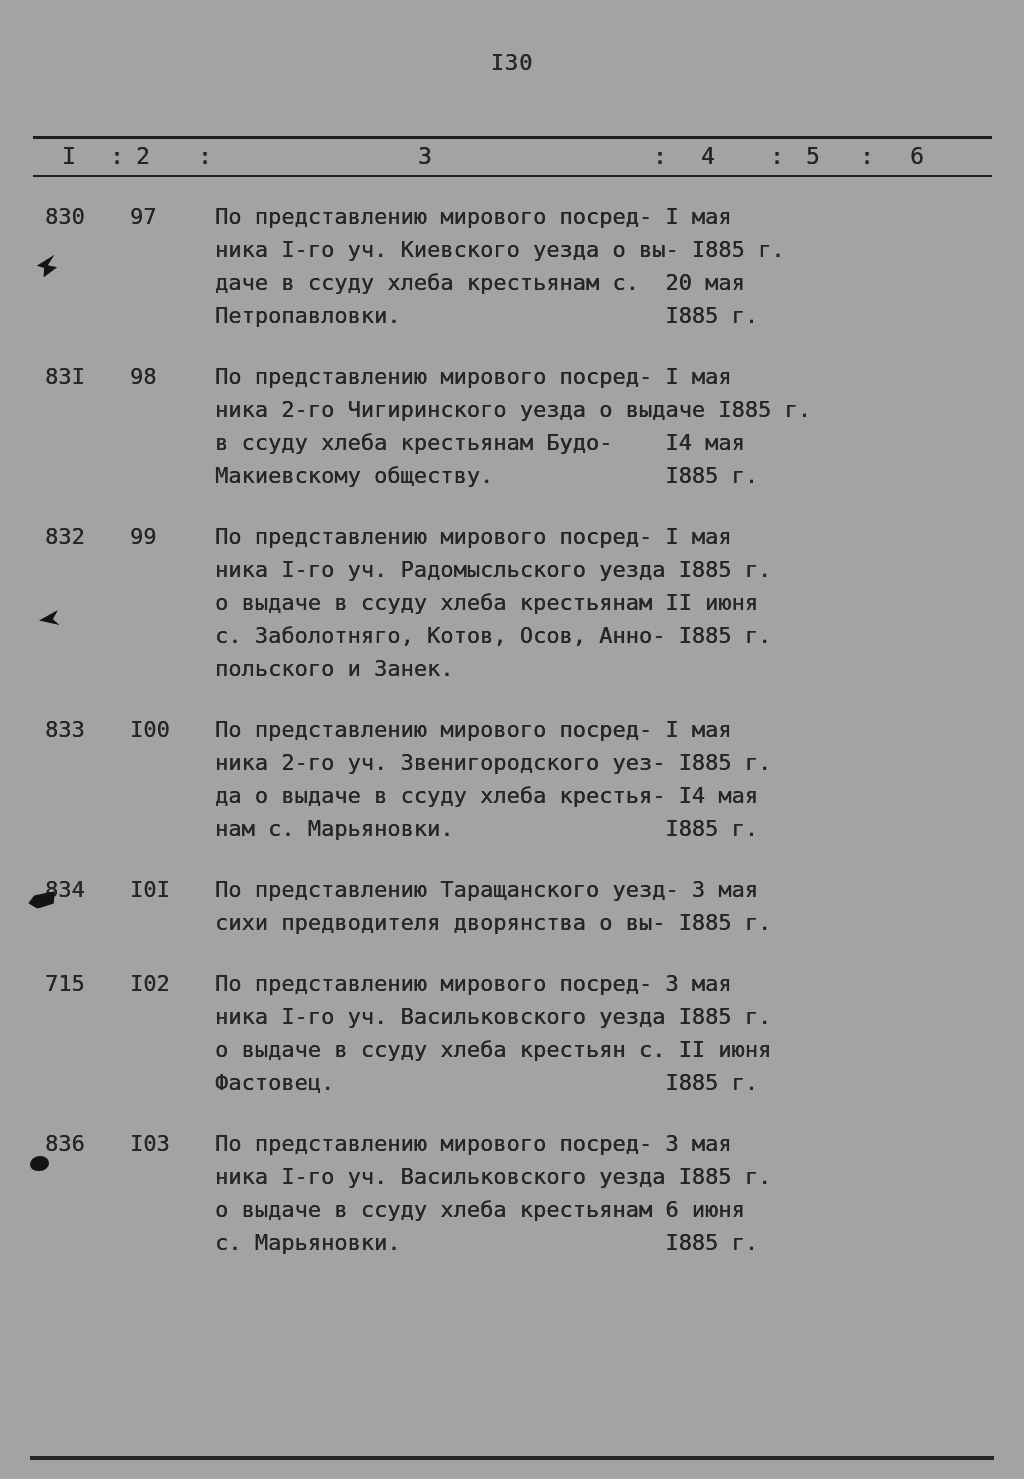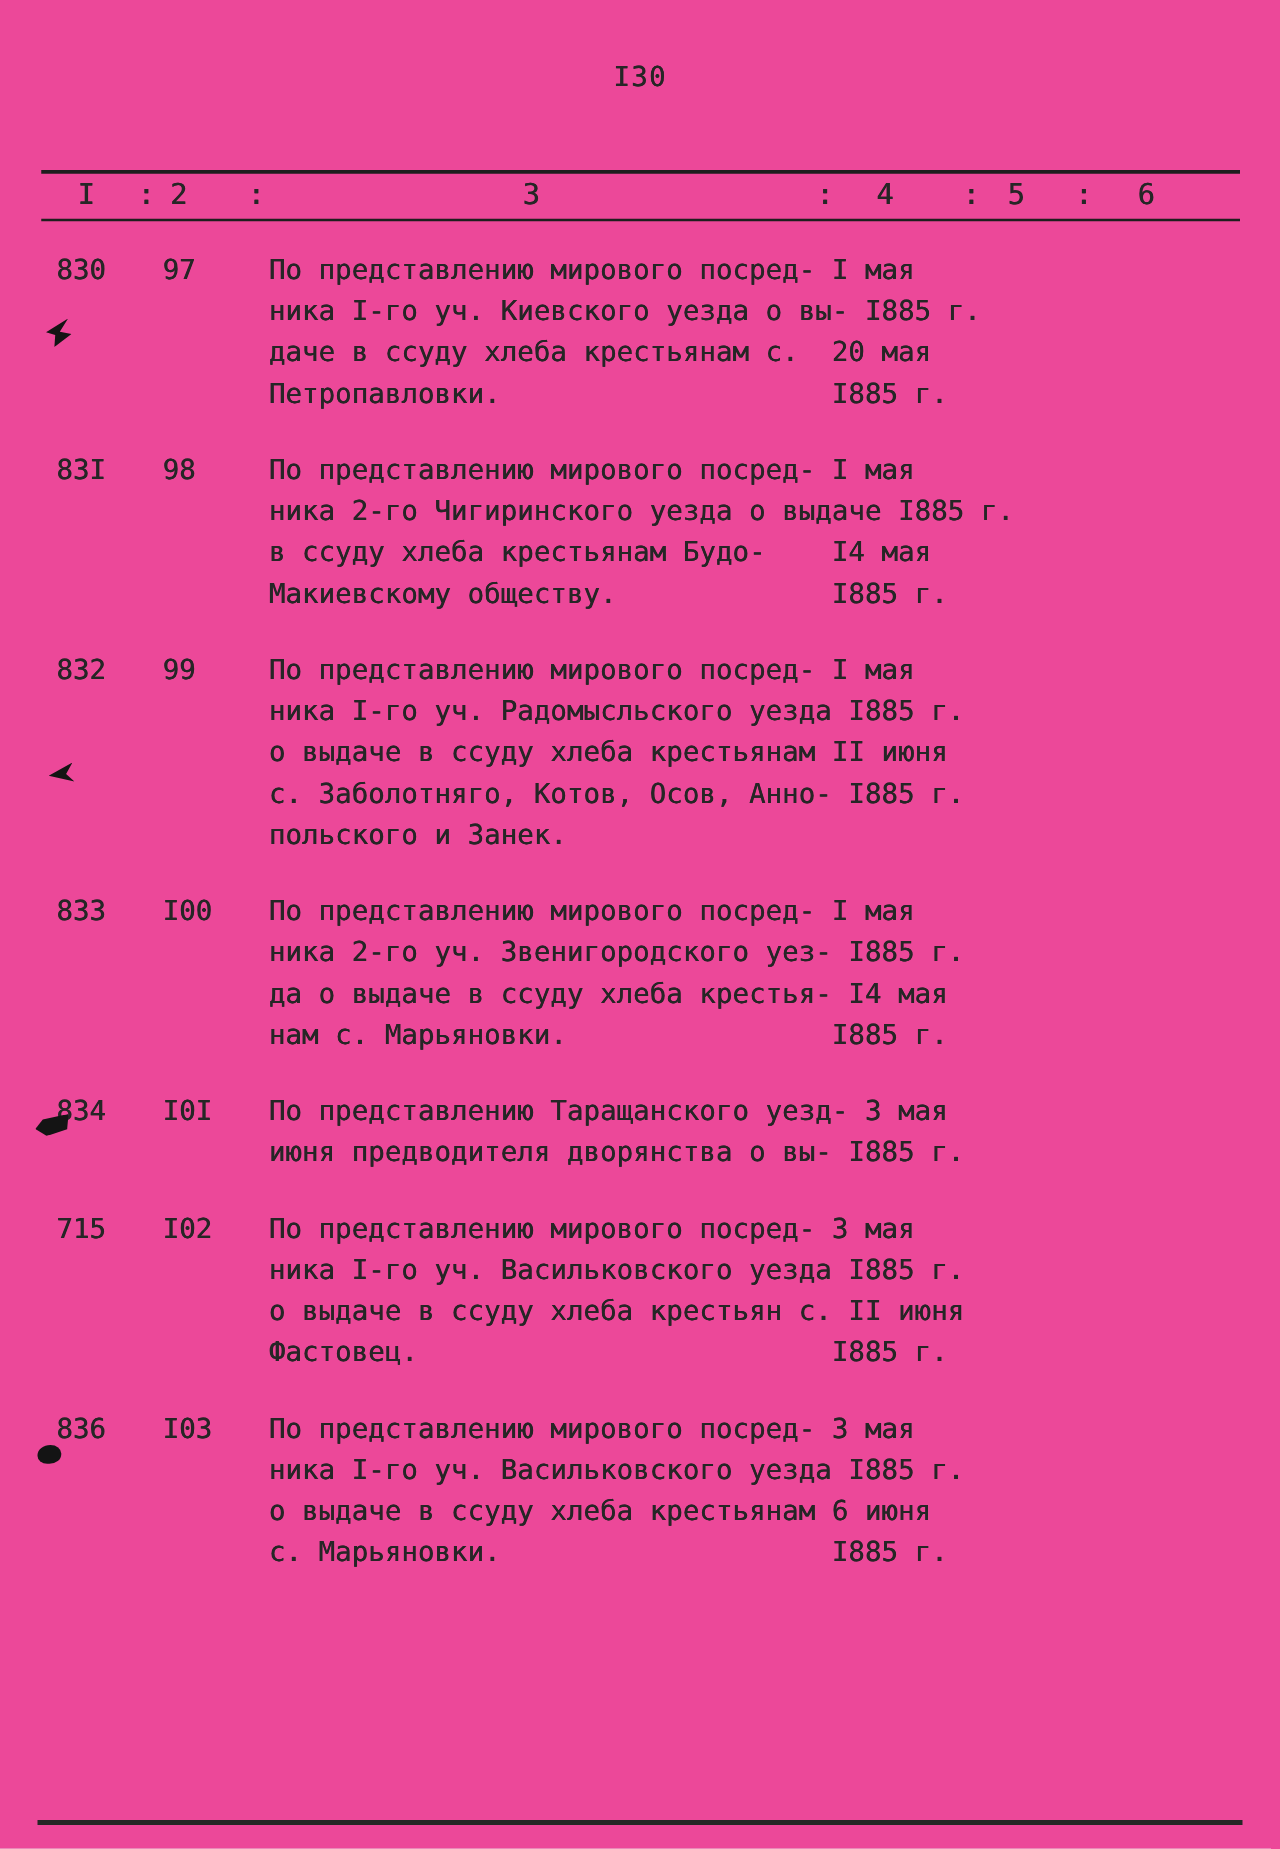--- a/index.html
+++ b/index.html
@@ -5,21 +5,21 @@
   html, body {
     margin: 0;
     padding: 0;
     background: #e9e9e7;
   }
   .page {
     position: relative;
     width: 1024px;
     height: 1479px;
     margin: 0 auto;
-    background: #ec4899;
+    background: #a3a3a3;
     font-family: "DejaVu Sans Mono", "Liberation Mono", monospace;
     color: #262626;
     overflow: hidden;
     text-shadow: 0.3px 0 0 currentColor;
   }
   .page-number {
     position: absolute;
     top: 50px;
     left: 0;
     width: 100%;
@@ -174,21 +174,21 @@
           <div class="line">ника 2-го уч. Звенигородского уез- I885 г.</div>
           <div class="line">да о выдаче в ссуду хлеба крестья- I4 мая</div>
           <div class="line">нам с. Марьяновки.                I885 г.</div>
         </div>
       </div>
       <div class="row">
         <span class="c1">834</span>
         <span class="c2">I0I</span>
         <div class="lines">
           <div class="line">По представлению Таращанского уезд- 3 мая</div>
-          <div class="line">июня предводителя дворянства о вы- I885 г.</div>
+          <div class="line">сихи предводителя дворянства о вы- I885 г.</div>
         </div>
       </div>
       <div class="row">
         <span class="c1">715</span>
         <span class="c2">I02</span>
         <div class="lines">
           <div class="line">По представлению мирового посред- 3 мая</div>
           <div class="line">ника I-го уч. Васильковского уезда I885 г.</div>
           <div class="line">о выдаче в ссуду хлеба крестьян с. II июня</div>
           <div class="line">Фастовец.                         I885 г.</div>

